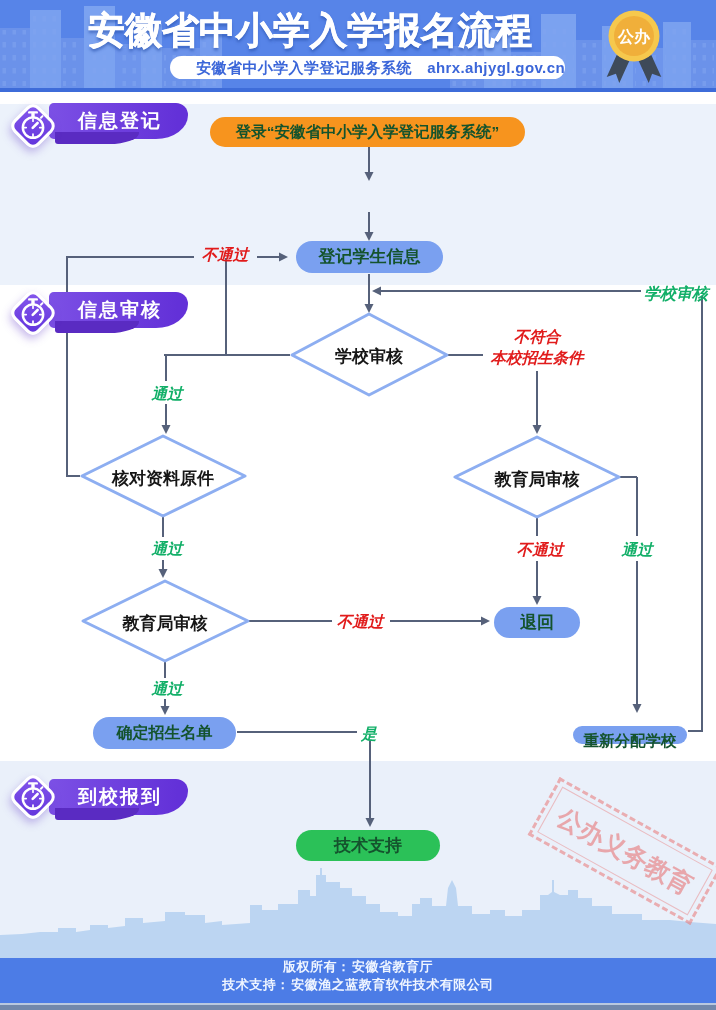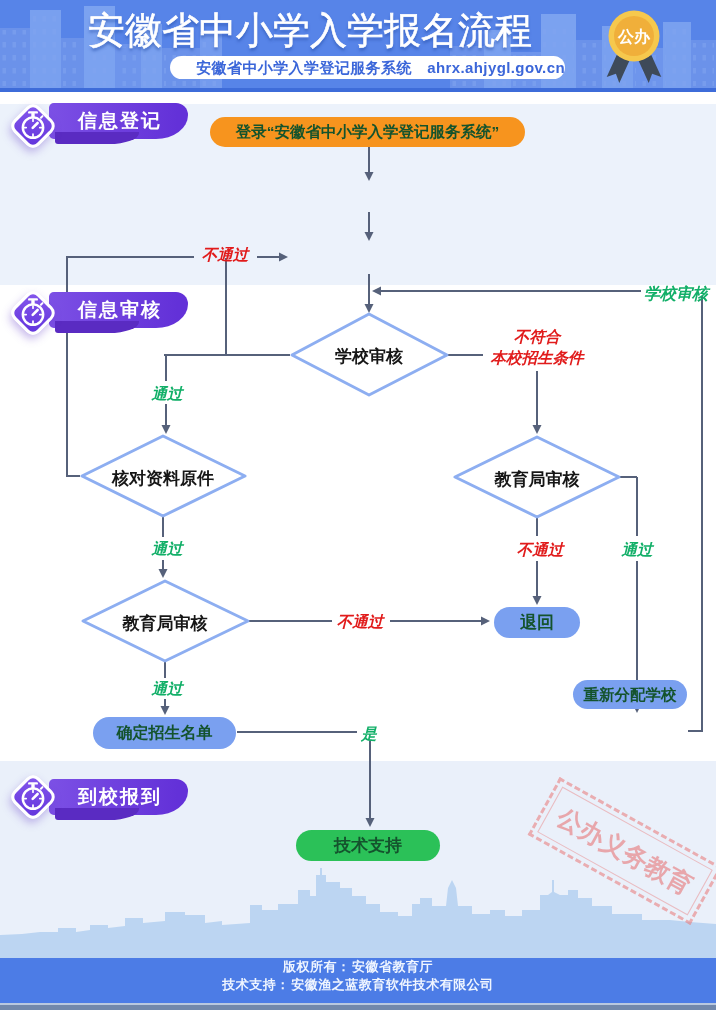--- a/index.html
+++ b/index.html
@@ -7,21 +7,21 @@
 body{font-family:"Liberation Sans",sans-serif;background:#fff}
 #page{position:relative;width:716px;height:1010px;overflow:hidden;background:#fff}
 .abs{position:absolute}
 
 #band1{left:0;top:104px;width:716px;height:181px;background:#ECF2FB}
 #band2{left:0;top:761px;width:716px;height:197px;background:#EAF0FA}
 
 #header{left:0;top:0;width:716px;height:92px;background:#5784E8}
 #hline{left:0;top:88px;width:716px;height:4px;background:#3E6CD9}
 #title{left:0;top:11px;width:620px;height:40px;line-height:40px;text-align:center;
-  color:#fff;font-size:37px;font-weight:400;letter-spacing:0;-webkit-text-stroke:0.6px #fff;
+  color:#fff;font-size:37px;font-weight:700;letter-spacing:0;-webkit-text-stroke:0.6px #fff;
   text-shadow:0 3px 3px rgba(38,78,168,.6)}
 #pill{left:170px;top:56px;width:395px;height:23px;border-radius:12px;background:#fff;
   text-align:right;line-height:23px;font-size:15px;font-weight:bold;color:#3B66D9;letter-spacing:0.4px}
 
 .banner{left:49px;width:139px;height:36px;z-index:2;color:#fff;font-size:19px;font-weight:bold;
   background:linear-gradient(93deg,#7C50E5 0%,#6331D8 92%);
   border-radius:6px 15px 40px 6px / 6px 15px 30px 6px;}
 .banner span{display:block;margin-left:29px;line-height:35px;letter-spacing:2px}
 .banner:before{content:"";position:absolute;left:6px;bottom:-5px;width:84px;height:12px;
   background:#5A2BC2;border-radius:0 0 30px 3px / 0 0 11px 3px;z-index:-1}
@@ -34,21 +34,21 @@
 #b-login{left:210px;top:117px;width:315px;height:30px;border-radius:15px;background:#F7941E;
   line-height:30px;font-size:15.5px}
 #b-wx{left:296px;top:181px;width:147px;height:31px;border-radius:16px;background:#7AA0F0;
   line-height:31px;font-size:17px}
 #b-reg{left:296px;top:241px;width:147px;height:32px;border-radius:16px;background:#7AA0F0;
   line-height:32px;font-size:17px}
 #b-back{left:494px;top:607px;width:86px;height:31px;border-radius:16px;background:#7AA0F0;
   line-height:31px;font-size:17px}
 #b-list{left:93px;top:717px;width:143px;height:32px;border-radius:16px;background:#7AA0F0;
   line-height:32px;font-size:16px}
-#b-re{left:573px;top:680px;width:114px;height:29px;border-radius:15px;background:#7AA0F0;
+#b-re{left:573px;top:726px;width:114px;height:18px;border-radius:15px;background:#7AA0F0;
   line-height:29px;font-size:15.5px}
 #b-enroll{left:296px;top:830px;width:144px;height:31px;border-radius:16px;background:#2BC158;
   line-height:31px;font-size:17px}
 
 .dt{color:#161616;font-weight:bold;font-size:17px;text-align:center;z-index:3}
 
 .lb{font-weight:bold;font-style:italic;font-size:15.5px;text-align:center;z-index:3}
 .green{color:#12AF68}
 .red{color:#E11B1B}
 
@@ -169,20 +169,21 @@
     </g>
     <g fill="#fff" stroke="#8DAEF1" stroke-width="3" stroke-linejoin="round">
       <polygon points="369,314 447,355 369,395 292,355"></polygon>
       <polygon points="163,436 245,476 163,516 82,476"></polygon>
       <polygon points="165,581 248,621 165,661 83,621"></polygon>
       <polygon points="537,437 619,477 537,517 455,477"></polygon>
     </g>
   </svg>
 
   <div id="b-login" class="abs bx">登录“安徽省中小学入学登记服务系统”</div>
+  <div id="b-reg" class="abs bx">登记学生信息</div>
   <div id="b-back" class="abs bx">退回</div>
   <div id="b-list" class="abs bx">确定招生名单</div>
   <div id="b-re" class="abs bx">重新分配学校</div>
   <div id="b-enroll" class="abs bx">技术支持</div>
 
   <div class="abs dt" style="left:309px;top:345px;width:120px">学校审核</div>
   <div class="abs dt" style="left:93px;top:467px;width:140px">核对资料原件</div>
   <div class="abs dt" style="left:95px;top:612px;width:140px">教育局审核</div>
   <div class="abs dt" style="left:467px;top:468px;width:140px">教育局审核</div>
 

